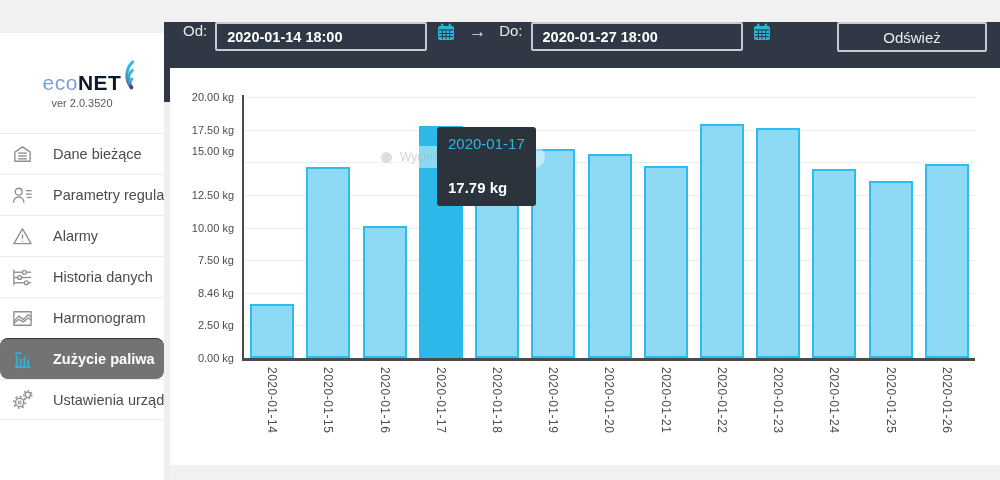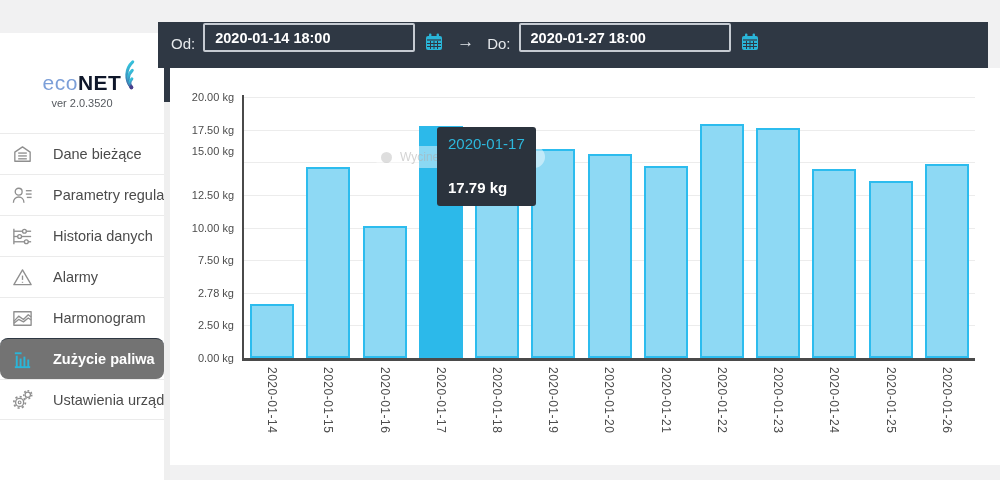--- a/index.html
+++ b/index.html
@@ -19,21 +19,21 @@
   .mi-icon { width:30px; height:24px; display:flex; align-items:center; justify-content:flex-start; flex-shrink:0; }
   .mi-label { font-size:14.5px; color:#4b4b4b; margin-left:12px; white-space:nowrap; }
   .menu-item.active { background:#737373; border-top-color:#2e3742;border-radius:8px; }
   .menu-item.active .mi-label { color:#fff; font-weight:bold; }
 
   
   .vscroll { position:absolute; left:164px; top:22px; width:6px; height:458px; background:#efefef; }
   .vscroll-thumb { position:absolute; left:0; top:0; width:6px; height:80px; background:#2f3844; }
 
   
-  .topbar { position:absolute; left:158px; top:22px; width:830px; height:46px; background:#2f3844; display:flex; align-items:flex-end; padding:16px 13px; }
+  .topbar { position:absolute; left:170px; top:22px; width:830px; height:46px; background:#2f3844; display:flex; align-items:flex-start; padding:0 13px; }
   .tb-label { color:#e6e9ec; font-size:15px; }
   .tb-input { width:212px; height:29px; margin-left:8px; background:transparent; border:2px solid #c6cbd2; border-radius:2px; color:#fff; font-weight:bold; font-size:14.5px; font-family:Liberation Sans, sans-serif; padding:0 10px; }
   .tb-cal { margin-left:9px; cursor:pointer; display:flex; align-items:center; }
   .tb-arrow { color:#dfe3e8; font-size:17px; margin:0 13px; }
   .tb-spacer { flex:1; }
   .tb-btn { width:150px; height:30px; background:transparent; border:2px solid #c6cbd2; border-radius:2px; color:#e9ecef; font-size:15px; font-family:"Liberation Sans",sans-serif; cursor:pointer; }
 
   
   .content { position:absolute; left:170px; top:68px; width:830px; height:397px; background:#fff; }
   .ylabel { position:absolute; width:62px; text-align:right; font-size:11px; color:#4c4c4c; line-height:16px; }
@@ -98,41 +98,41 @@
             <path d="M2.5 19.5 C2.5 15.5 5.2 13.6 8 13.6 C10.8 13.6 13.5 15.5 13.5 19.5"></path>
             <line x1="15.5" y1="7" x2="21.5" y2="7"></line>
             <line x1="15.5" y1="10.5" x2="21.5" y2="10.5"></line>
             <line x1="16.5" y1="14" x2="21.5" y2="14"></line>
           </svg>
         </span>
         <span class="mi-label">Parametry regulatora</span>
       </div>
       <div class="menu-item">
         <span class="mi-icon">
+          <svg width="23" height="23" viewBox="0 0 24 24" fill="none" stroke="#8f8f8f" stroke-width="1.4" stroke-linejoin="round">
+            <path d="M12 4 L21 19.5 H3 Z"></path>
+            <line x1="12" y1="10" x2="12" y2="14.5"></line>
+            <line x1="12" y1="16.5" x2="12" y2="17.5"></line>
+          </svg>
+        </span>
+        <span class="mi-label">Alarmy</span>
+      </div>
+      <div class="menu-item">
+        <span class="mi-icon">
           <svg width="23" height="23" viewBox="0 0 24 24" fill="none" stroke="#8f8f8f" stroke-width="1.4">
             <line x1="3" y1="4" x2="3" y2="20"></line>
             <line x1="3" y1="6.5" x2="21" y2="6.5"></line>
             <line x1="3" y1="12" x2="21" y2="12"></line>
             <line x1="3" y1="17.5" x2="21" y2="17.5"></line>
             <circle cx="14" cy="6.5" r="2" fill="#fff"></circle>
             <circle cx="9" cy="12" r="2" fill="#fff"></circle>
             <circle cx="16" cy="17.5" r="2" fill="#fff"></circle>
           </svg>
         </span>
         <span class="mi-label">Historia danych</span>
-      </div>
-      <div class="menu-item">
-        <span class="mi-icon">
-          <svg width="23" height="23" viewBox="0 0 24 24" fill="none" stroke="#8f8f8f" stroke-width="1.4" stroke-linejoin="round">
-            <path d="M12 4 L21 19.5 H3 Z"></path>
-            <line x1="12" y1="10" x2="12" y2="14.5"></line>
-            <line x1="12" y1="16.5" x2="12" y2="17.5"></line>
-          </svg>
-        </span>
-        <span class="mi-label">Alarmy</span>
       </div>
       <div class="menu-item">
         <span class="mi-icon">
           <svg width="23" height="23" viewBox="0 0 24 24" fill="none" stroke="#8f8f8f" stroke-width="1.4" stroke-linejoin="round">
             <rect x="3" y="5" width="18" height="14"></rect>
             <path d="M3 15 L8 9.5 L13 13 L18 8 L21 10.5"></path>
             <path d="M3 17 L8 13 L13 15.5 L18 11.5 L21 13.5"></path>
           </svg>
         </span>
         <span class="mi-label">Harmonogram</span>
@@ -199,31 +199,32 @@
       <g stroke="#2f3844" stroke-width="1">
         <line x1="6.5" y1="9" x2="6.5" y2="17"></line>
           <line x1="10" y1="9" x2="10" y2="17"></line>
           <line x1="13.5" y1="9" x2="13.5" y2="17"></line>
         <line x1="3" y1="11.5" x2="17" y2="11.5"></line>
           <line x1="3" y1="14.5" x2="17" y2="14.5"></line>
       </g>
     </svg>
   </span>
   <span class="tb-spacer"></span>
+  <button class="tb-btn">Odśwież</button>
 </div>
 
 <div class="content">
   <div id="ylabels">
       <div class="ylabel" style="left: 2px; top: 21px;">20.00 kg</div>
       <div class="ylabel" style="left: 2px; top: 53.625px;">17.50 kg</div>
       <div class="ylabel" style="left: 2px; top: 75px;">15.00 kg</div>
       <div class="ylabel" style="left: 2px; top: 118.875px;">12.50 kg</div>
       <div class="ylabel" style="left: 2px; top: 151.5px;">10.00 kg</div>
       <div class="ylabel" style="left: 2px; top: 184.125px;">7.50 kg</div>
-      <div class="ylabel" style="left: 2px; top: 216.75px;">2.78 kg</div>
+      <div class="ylabel" style="left: 2px; top: 216.75px;">8.46 kg</div>
       <div class="ylabel" style="left: 2px; top: 249.375px;">2.50 kg</div>
       <div class="ylabel" style="left: 2px; top: 282px;">0.00 kg</div>
     </div>
   <div class="axis-y"></div>
   <div class="plot" id="plot">
       <div class="gridline" style="top: 0px; background: rgb(236, 236, 236);"></div>
       <div class="gridline" style="top: 32.625px; background: rgb(236, 236, 236);"></div>
       <div class="gridline" style="top: 65.25px; background: rgb(236, 236, 236);"></div>
       <div class="gridline" style="top: 97.875px; background: rgb(236, 236, 236);"></div>
       <div class="gridline" style="top: 130.5px; background: rgb(236, 236, 236);"></div>

